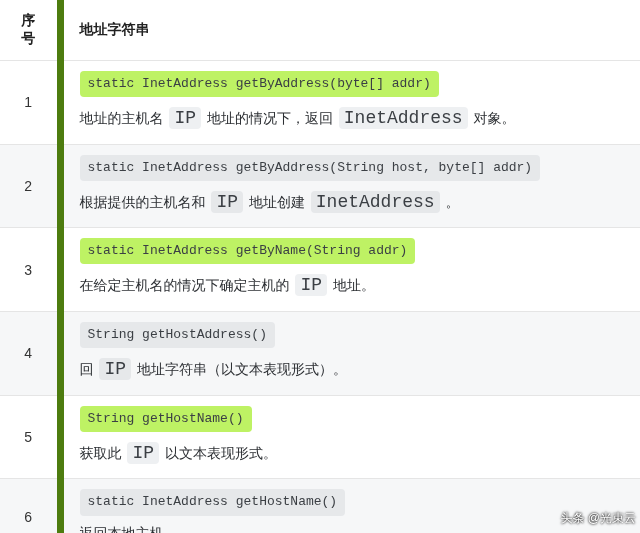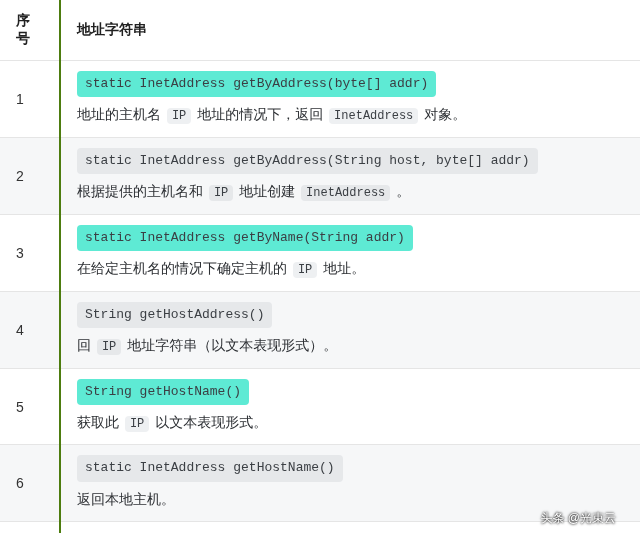--- a/index.html
+++ b/index.html
@@ -20,23 +20,23 @@
     text-align: left;
     font-weight: 600;
     padding: 12px 16px;
     border-bottom: 1px solid #e5e5e5;
     background: #fff;
     color: #222;
   }
   .table th:first-child,
   .table td:first-child {
     width: 60px;
-    text-align: left;
+    text-align: center;
     vertical-align: middle;
-    border-right: 2px solid #4d7c0f;
+    border-right: 7px solid #4d7c0f;
   }
   .table tbody tr {
     border-bottom: 1px solid #e5e5e5;
   }
   .table tbody tr:nth-child(even) {
     background: #f6f7f8;
   }
   .table tbody td {
     padding: 10px 16px;
     vertical-align: middle;
@@ -44,49 +44,49 @@
   .cell-content {
     display: flex;
     flex-direction: column;
     gap: 6px;
     line-height: 1.7;
   }
   .code-line {
     display: inline-block;
     align-self: flex-start;
     font-family: "SFMono-Regular", Consolas, "Liberation Mono", Menlo, monospace;
-    background: #5eead4;
+    background: #bef264;
     color: #3b3f44;
     padding: 2px 8px;
     border-radius: 4px;
     font-size: 13px;
     white-space: pre;
   }
   tr:nth-child(even) .code-line {
     background: #e6e8ea;
   }
   .desc-line {
     color: #2c2f33;
     font-size: 14px;
   }
   .desc-line .kw {
     font-family: "SFMono-Regular", Consolas, "Liberation Mono", Menlo, monospace;
     background: #eef0f2;
     color: #3b3f44;
     padding: 1px 5px;
     border-radius: 4px;
-    font-size: 12px;
+    font-size: 18px;
     margin: 0 2px;
   }
   tr:nth-child(even) .desc-line .kw {
     background: #e6e8ea;
   }
   .watermark {
     position: absolute;
-    right: 24px;
+    right: 4px;
     bottom: 6px;
     font-size: 12px;
     color: #fff;
     text-shadow: 0 0 3px rgba(0,0,0,0.8), 0 0 2px rgba(0,0,0,0.9);
     font-weight: 500;
     pointer-events: none;
   }
 </style>
 </head>
 <body>

